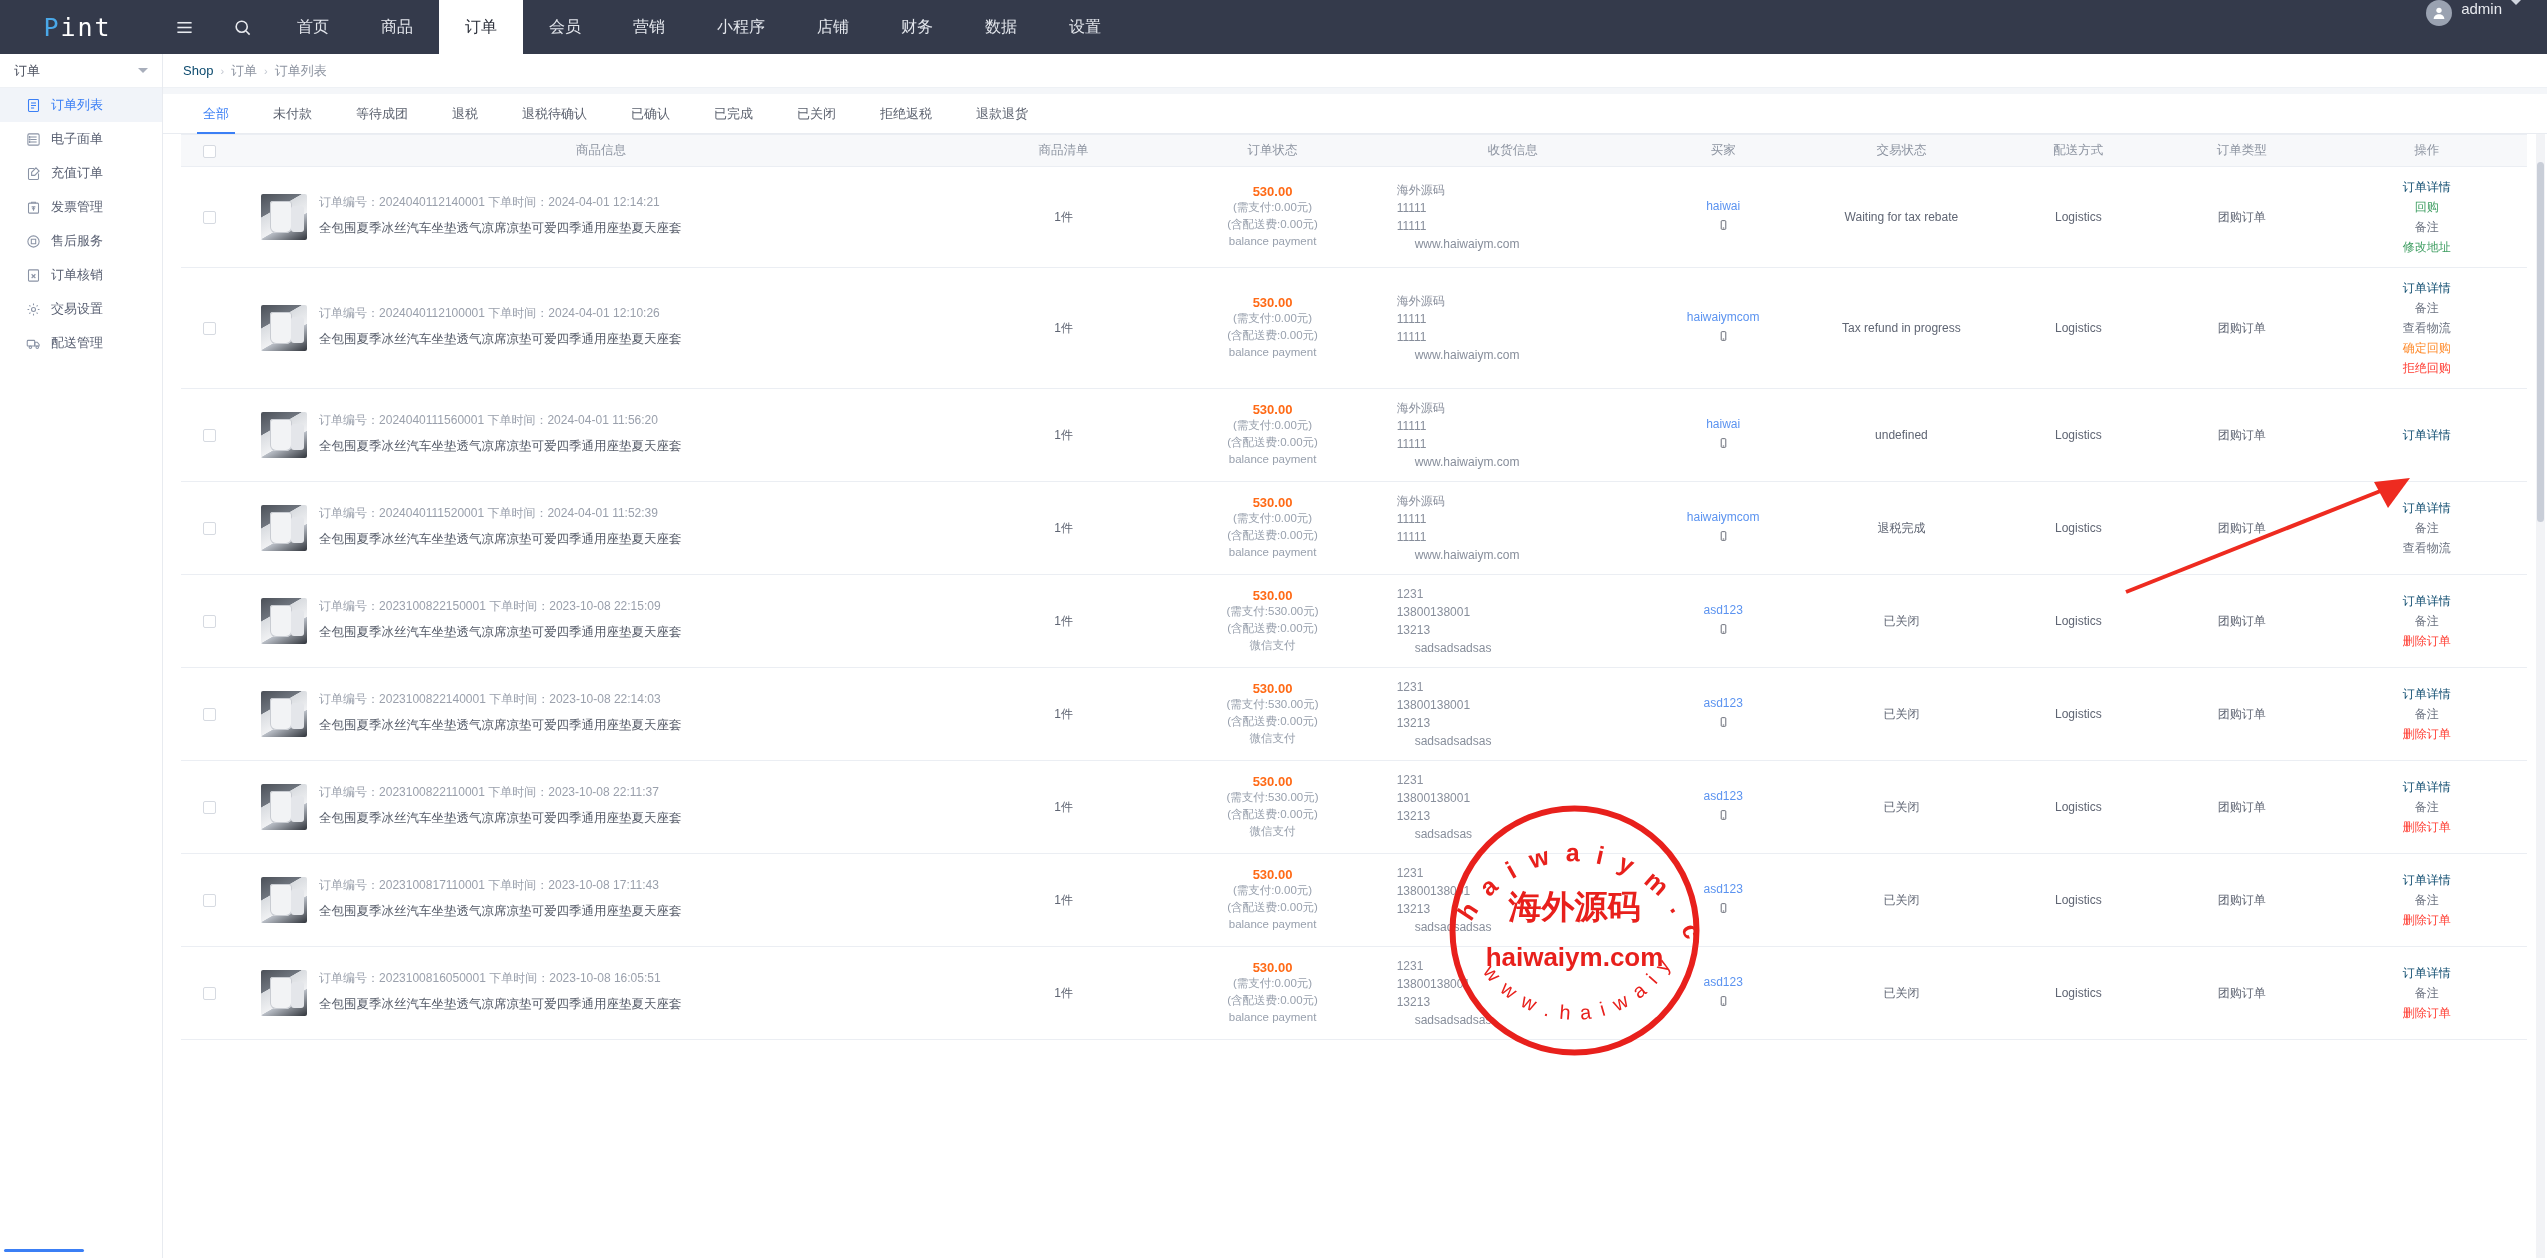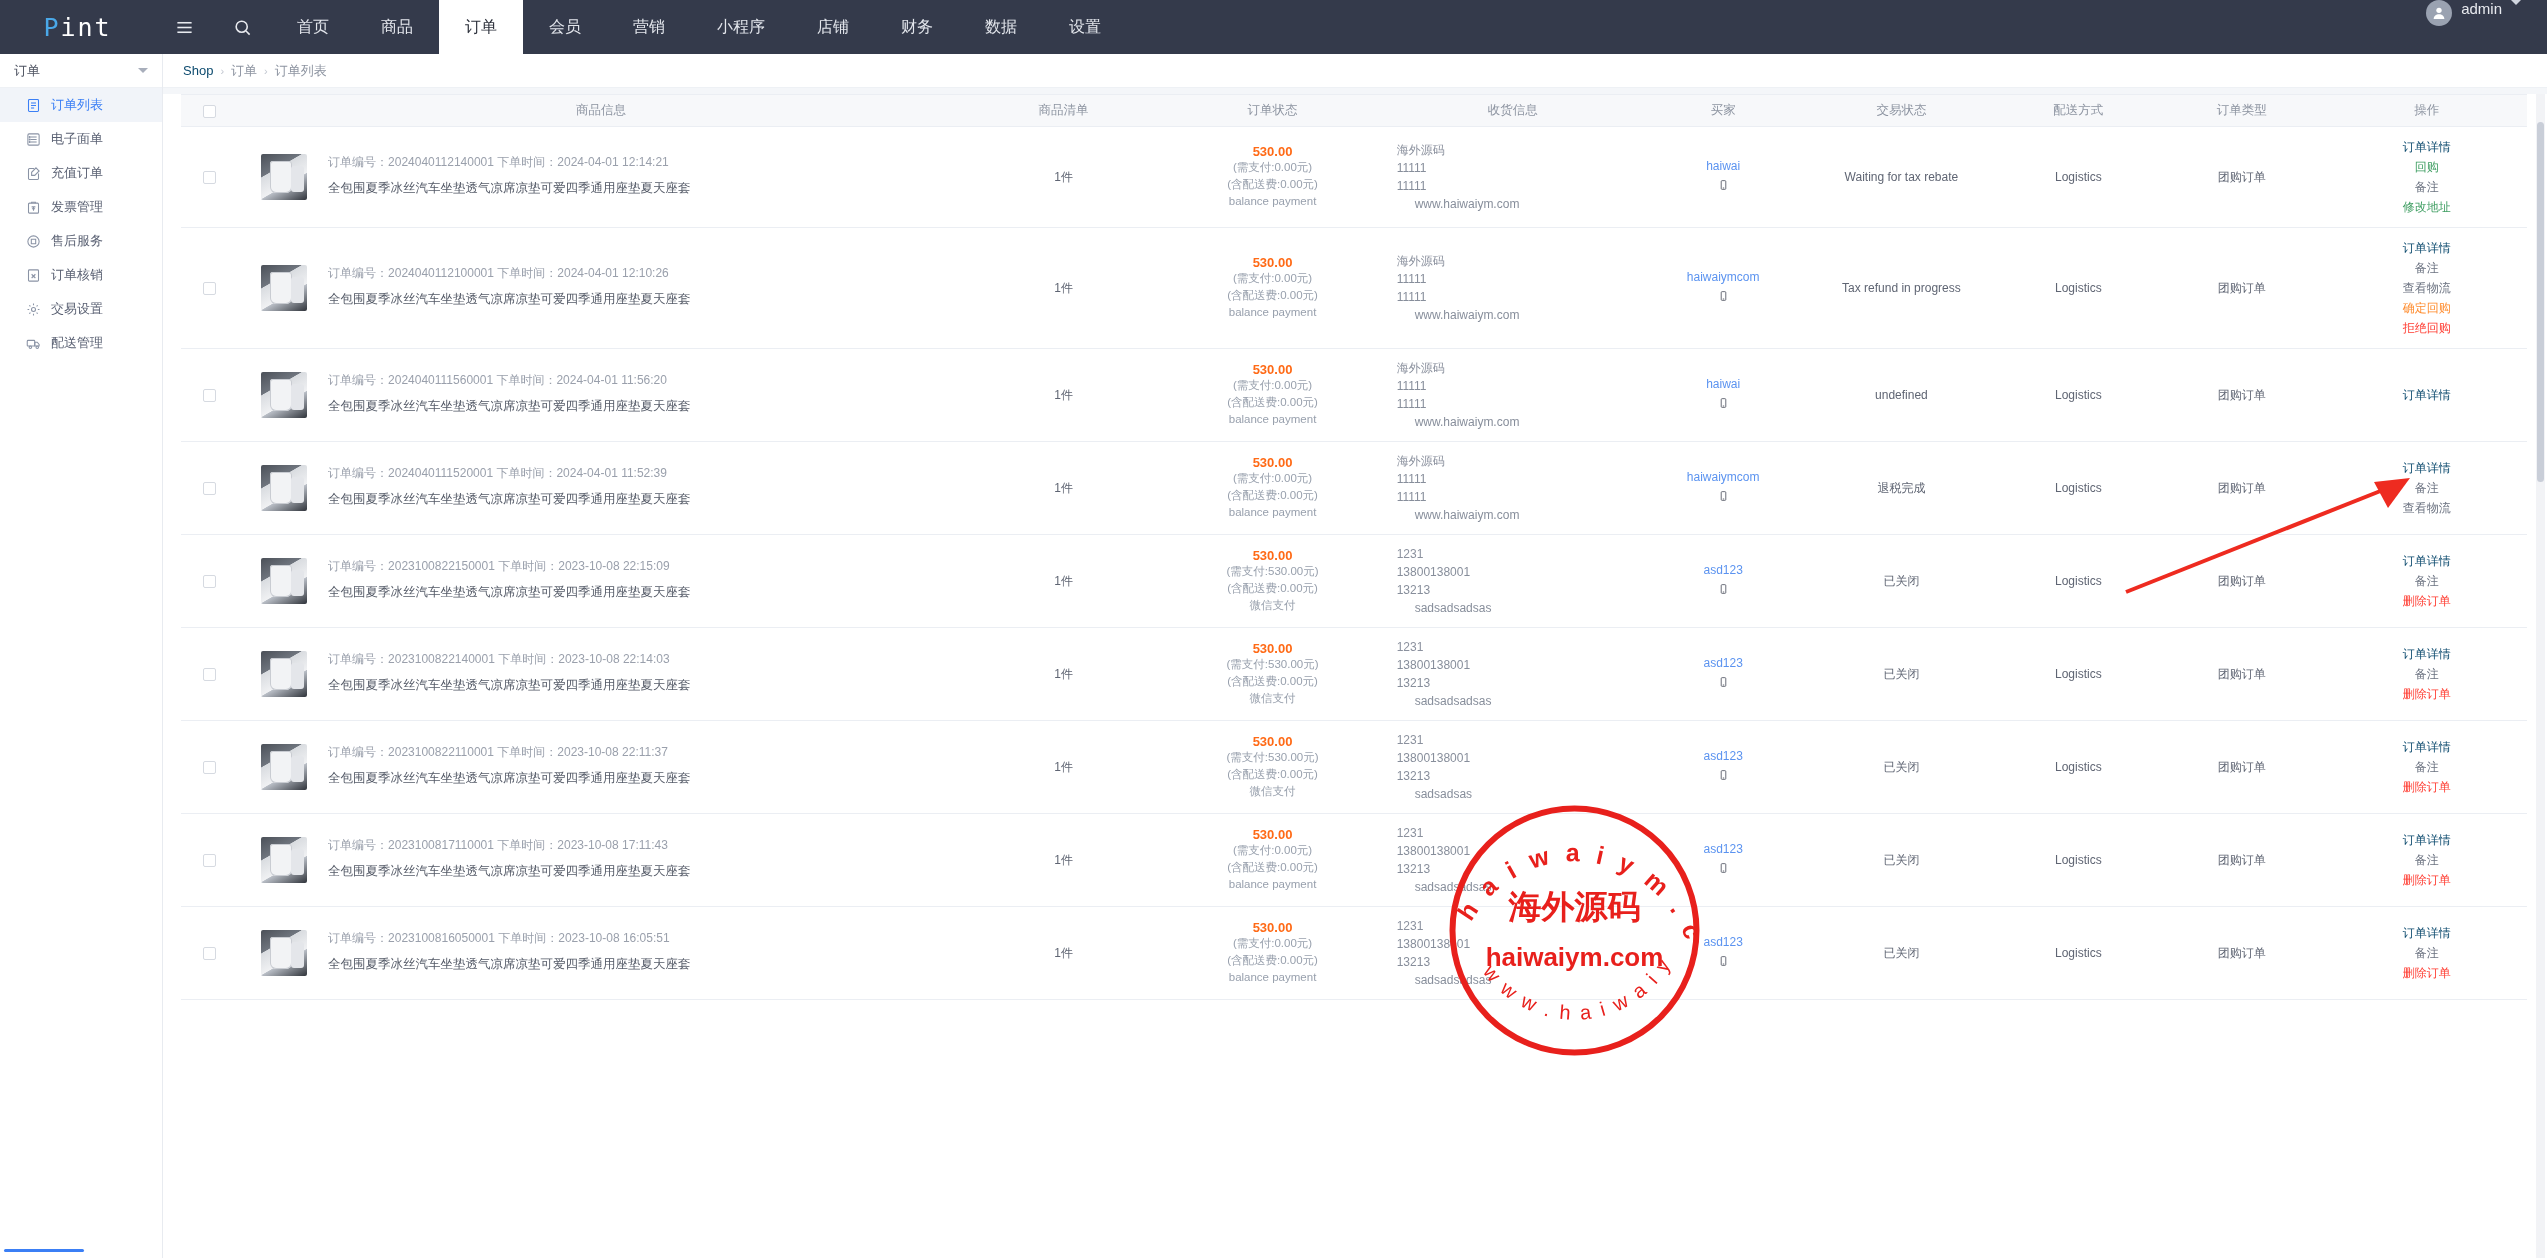--- a/index.html
+++ b/index.html
@@ -141,21 +141,21 @@
     text-align:center; padding:0 4px;
   }
   table.grid td {
     border-bottom:1px solid #ebeef3; font-size:12px; color:#5f6573;
     padding:10px 6px; vertical-align:middle; text-align:center;
   }
   .cb {
     width:13px;height:13px;border:1px solid #d6dae1;border-radius:2px;background:#fff;
     display:inline-block; vertical-align:middle; cursor:pointer;
   }
-  .prodcell { display:flex; align-items:flex-start; gap:21px; text-align:left; padding-left:18px;}
+  .prodcell { display:flex; align-items:flex-start; gap:12px; text-align:left; padding-left:18px;}
   .thumb {
     width:46px; height:46px; flex:0 0 46px; border-radius:2px; overflow:hidden;
     background:linear-gradient(150deg,#4b5058 0%,#6f757e 32%,#d9dce0 33%,#f0f1f3 62%,#b9bec6 63%,#2f333a 100%);
     position:relative;
   }
   .thumb:after{
     content:""; position:absolute; left:9px; top:7px; width:22px; height:32px;
     background:#f2f3f5; border-radius:3px 3px 6px 6px; box-shadow:0 0 0 1px #c9ccd2 inset;
   }
   .thumb:before{
@@ -339,20 +339,32 @@
   <div class="main">
     <div class="breadcrumb">
       <span class="crumb first">Shop</span>
       <span class="sep">›</span>
       <span class="crumb">订单</span>
       <span class="sep">›</span>
       <span class="crumb">订单列表</span>
     </div>
 
     <div class="panel">
+      <div class="tabs" id="tabsrow">
+          <div class="tab active">全部</div>
+          <div class="tab">未付款</div>
+          <div class="tab">等待成团</div>
+          <div class="tab">退税</div>
+          <div class="tab">退税待确认</div>
+          <div class="tab">已确认</div>
+          <div class="tab">已完成</div>
+          <div class="tab">已关闭</div>
+          <div class="tab">拒绝返税</div>
+          <div class="tab">退款退货</div>
+        </div>
 
 
 
       <div class="tablewrap">
         <table class="grid">
           <colgroup>
             <col style="width:42px">
               <col style="width:545px">
               <col style="width:148px">
             <col style="width:165px">

